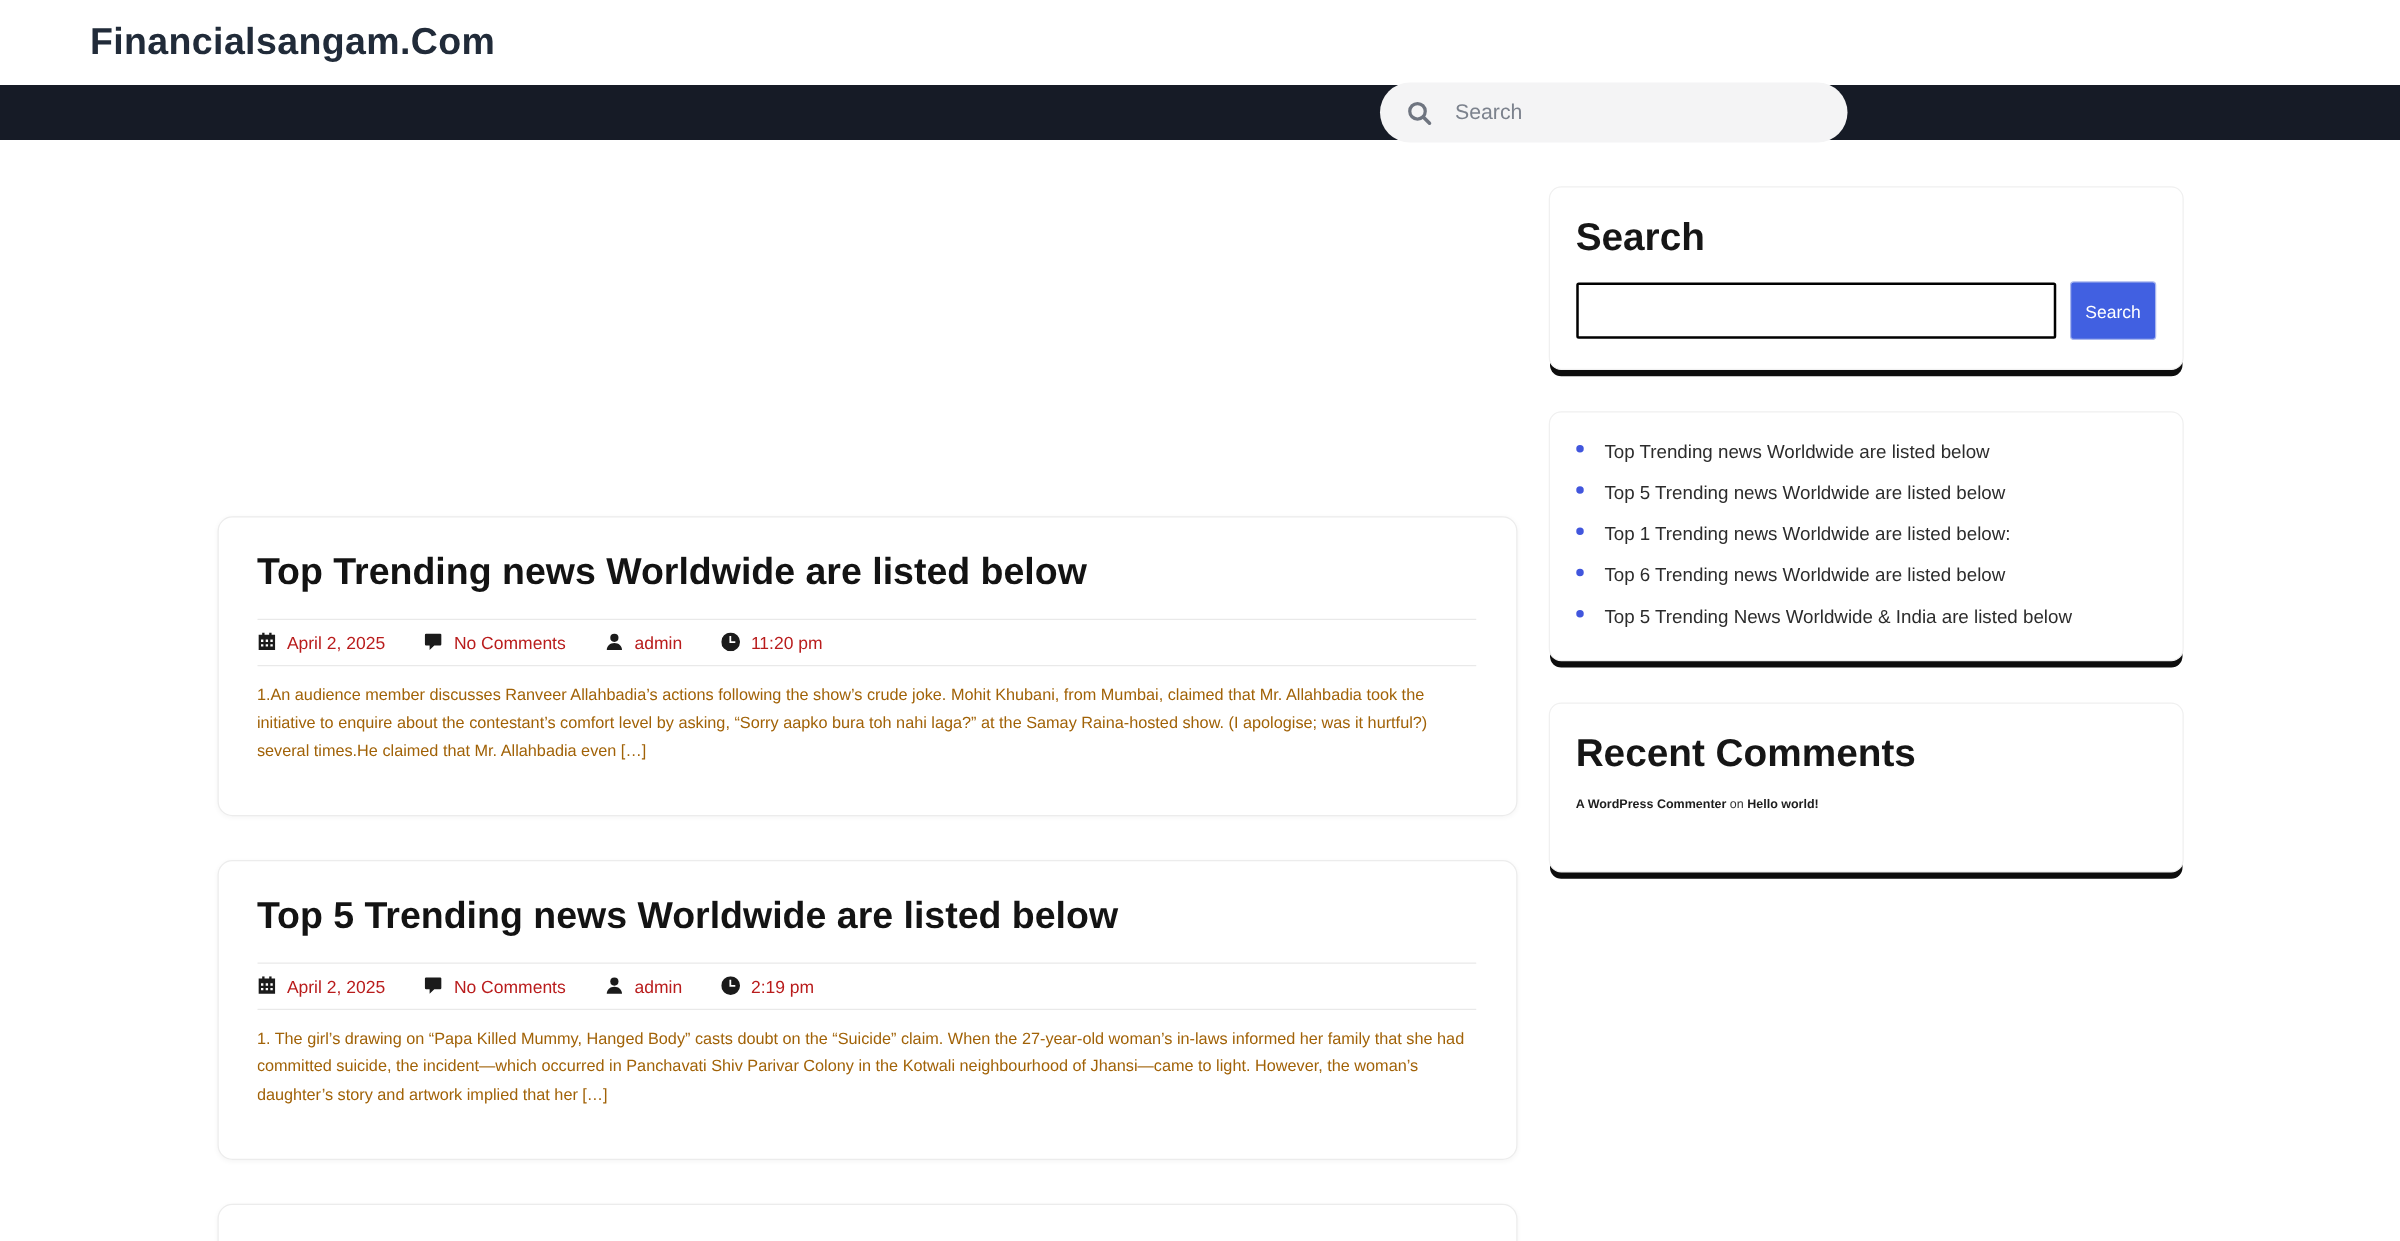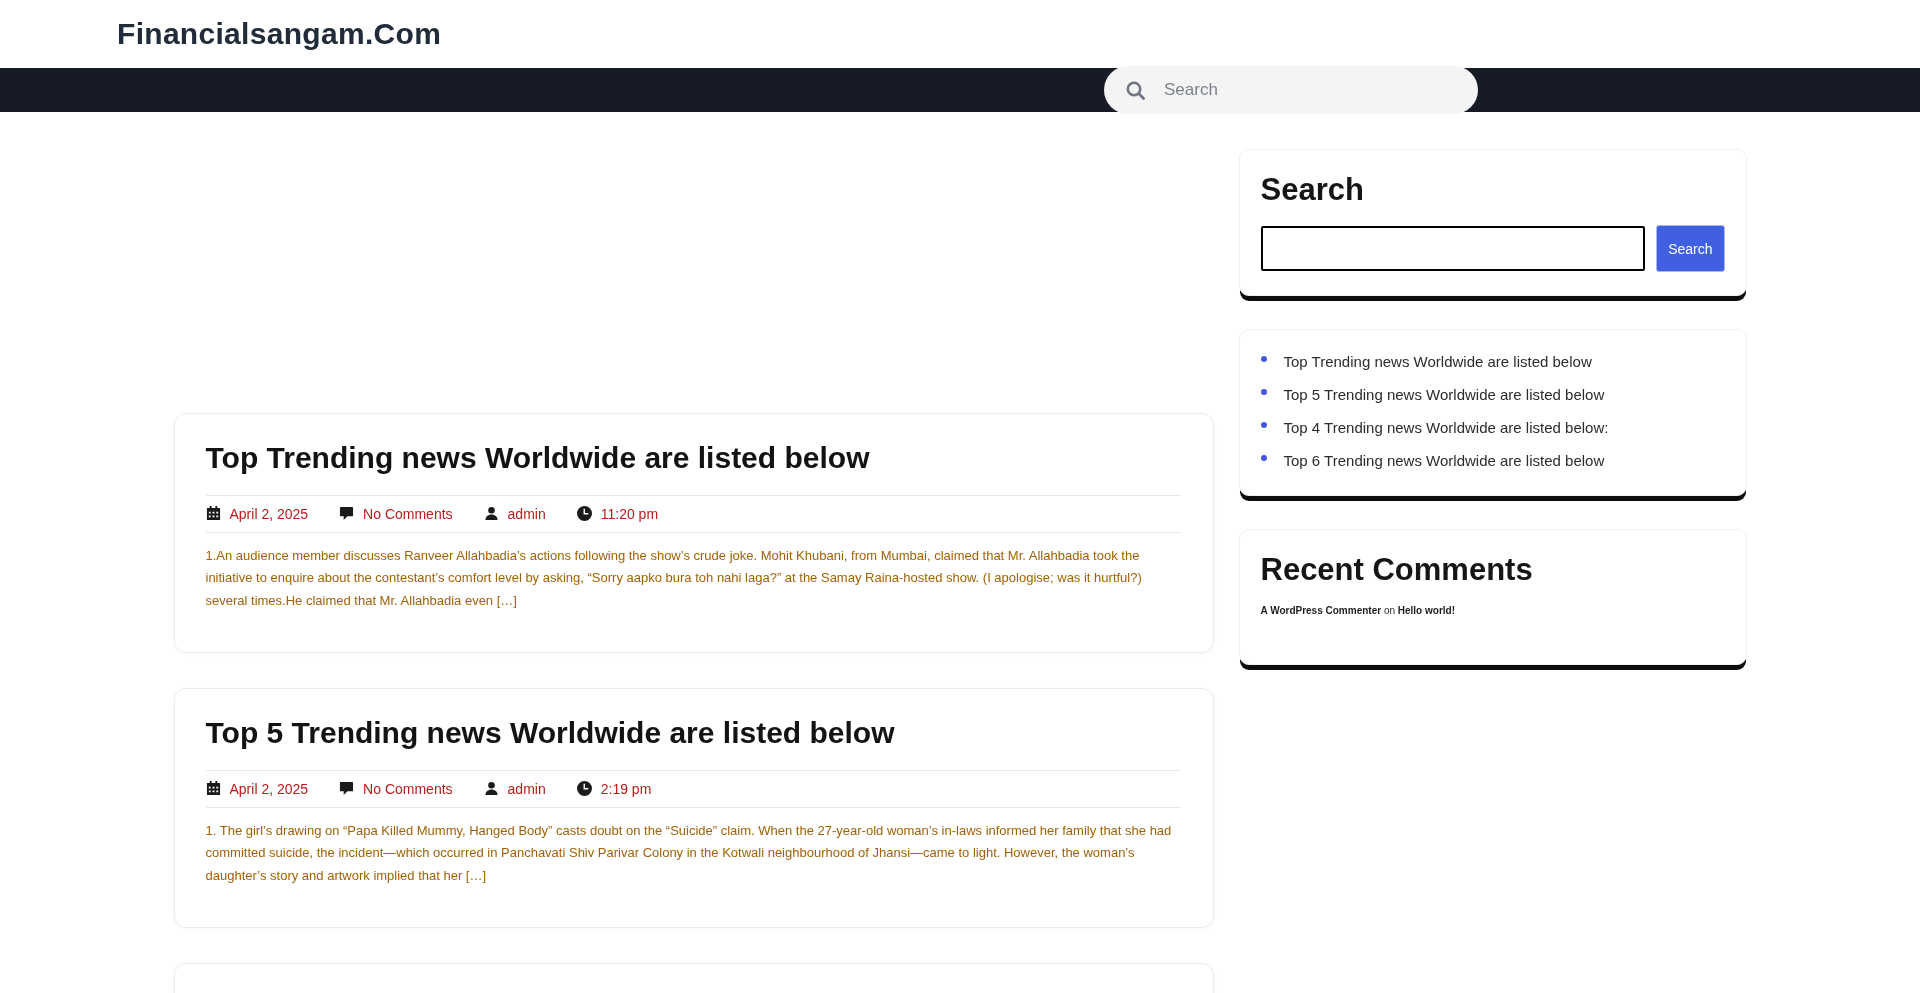--- a/index.html
+++ b/index.html
@@ -10,21 +10,21 @@
     background: #ffffff;
     font-family: "Liberation Sans", sans-serif;
   }
 
   
   .site-header {
     height: 68px;
     background: #ffffff;
     display: flex;
     align-items: center;
-    padding-left: 117px;
+    padding-left: 72px;
   }
   .site-title {
     font-size: 30px;
     font-weight: bold;
     color: #212b39;
     letter-spacing: 0.3px;
     margin: 0;
   }
 
   
@@ -285,25 +285,29 @@
         <li>
           <span class="bullet"></span>
           <span class="post-link">Top Trending news Worldwide are listed below</span>
         </li>
         <li>
           <span class="bullet"></span>
           <span class="post-link">Top 5 Trending news Worldwide are listed below</span>
         </li>
         <li>
           <span class="bullet"></span>
-          <span class="post-link">Top 4 Trending news Worldwide are listed below:</span>
+          <span class="post-link">Top 1 Trending news Worldwide are listed below:</span>
         </li>
         <li>
           <span class="bullet"></span>
           <span class="post-link">Top 6 Trending news Worldwide are listed below</span>
+        </li>
+        <li>
+          <span class="bullet"></span>
+          <span class="post-link">Top 5 Trending News Worldwide &amp; India are listed below</span>
         </li>
       </ul>
     </section>
 
     <section class="side-card comments-card">
       <h2 class="side-title">Recent Comments</h2>
       <p class="comment-line">
         <span class="comment-author">A WordPress Commenter</span>
         <span class="comment-on">on</span>
         <span class="comment-post">Hello world!</span>

